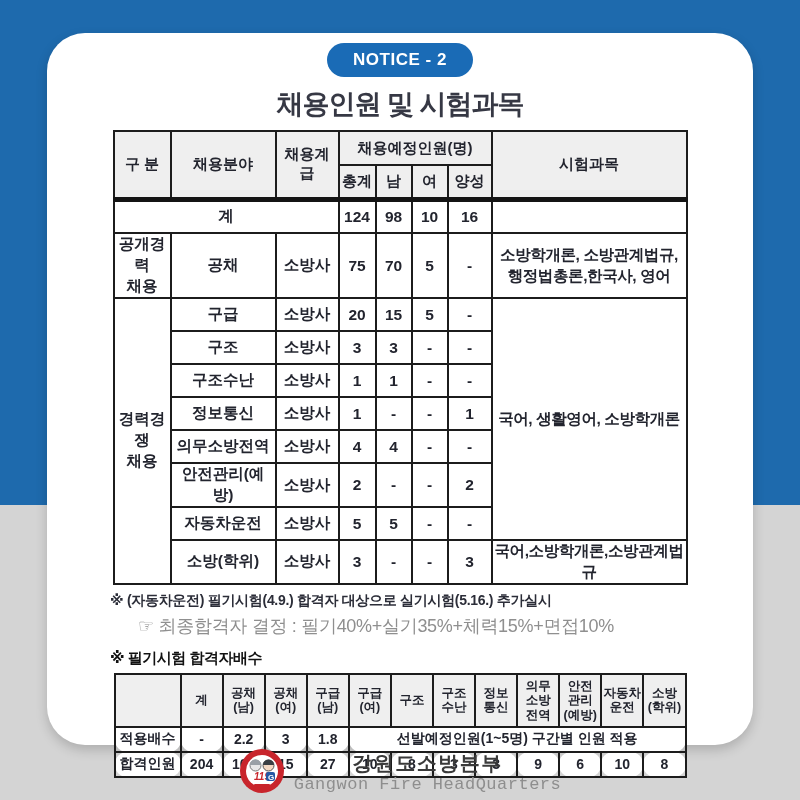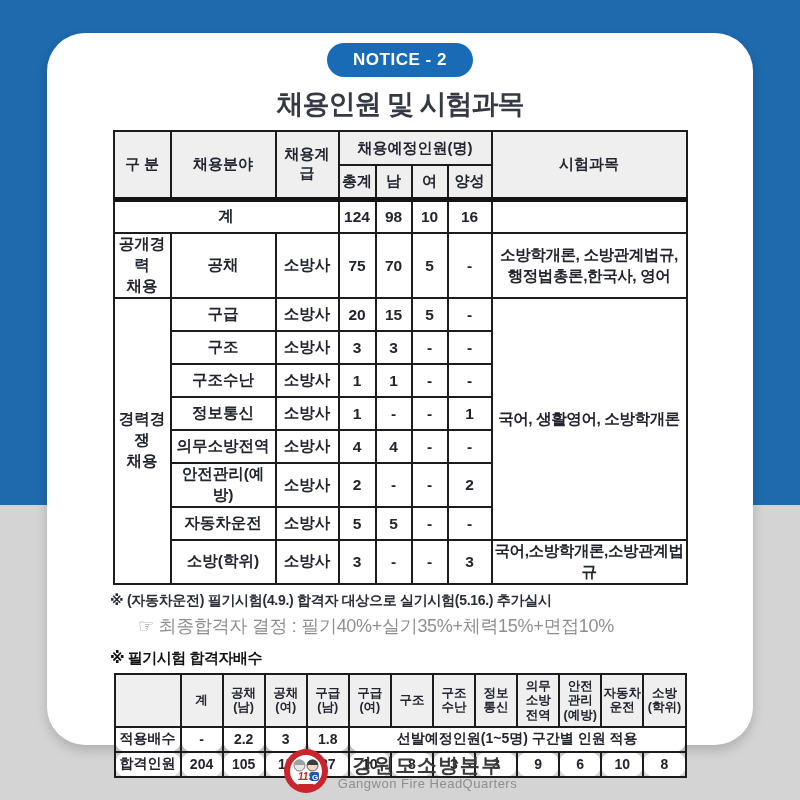--- a/index.html
+++ b/index.html
@@ -47,21 +47,21 @@
   
   .t2{width:573px;}
   .t2 col.c-label{width:66px}
   .t2 thead th{background:#efefef;font-size:12.5px;font-weight:bold;line-height:1.15;padding:4px 0;height:46px;}
   .t2 tbody tr{height:25px;}
   .t2 tbody th,.t2 tbody td{font-size:14px;font-weight:bold;background:#fff;border-radius:12px;}
   
   .footer{position:absolute;left:0;top:748px;width:800px;display:flex;align-items:center;justify-content:center;gap:9px;}
   .f-text{display:flex;flex-direction:column;line-height:1.15;text-align:center;}
   .f-ko{font-size:20px;font-weight:bold;color:#3a3a3a;letter-spacing:1.5px;}
-  .f-en{font-size:13px;color:#8e8e8e;letter-spacing:.5px;}
+  .f-en{font-size:17px;color:#8e8e8e;letter-spacing:.5px;font-family:Liberation Mono, monospace;}
 </style>
 </head>
 <body>
 
 <div class="bg-blue"></div>
 
 <div class="card">
 
   <div class="badge">NOTICE - 2</div>
 

